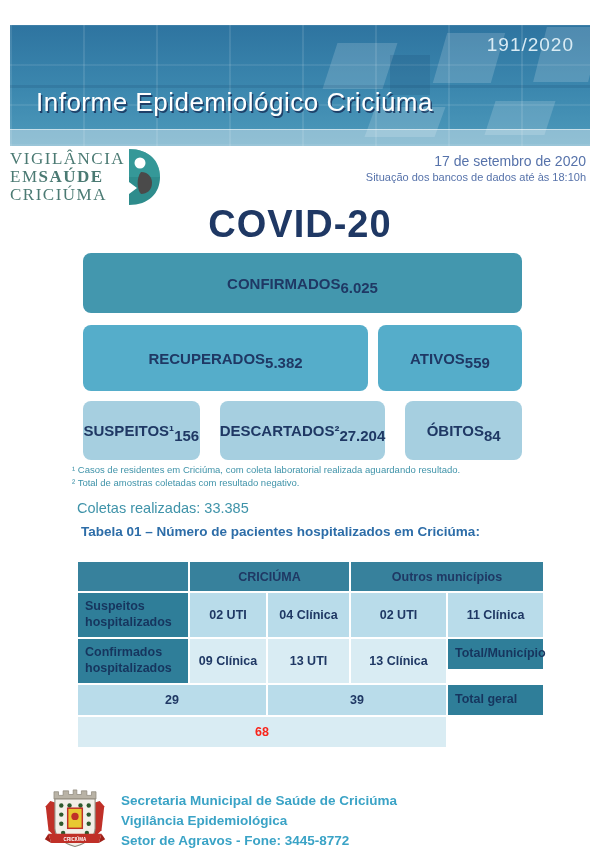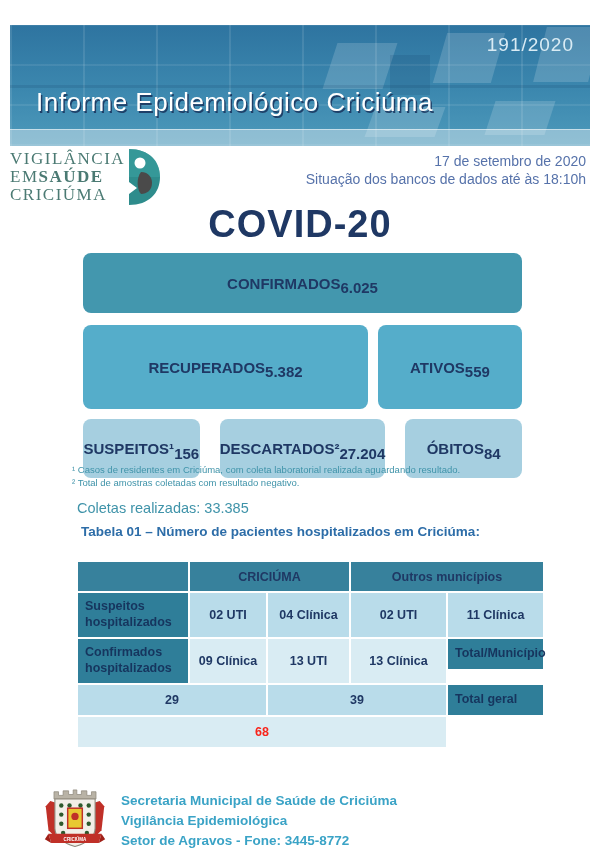--- a/index.html
+++ b/index.html
@@ -41,42 +41,42 @@
   .subheader { position:absolute; left:0; top:148px; width:600px; height:72px; }
   .logo { position:absolute; left:10px; top:0; display:flex; align-items:center; }
   .logo-text {
     font-family:"Liberation Serif", serif; color:#4b7a73;
     font-size:17px; line-height:1.05; letter-spacing:1.5px;
   }
   .logo-text .bold { font-weight:bold; }
   .logo-mark { margin-left:2px; }
   .meta { position:absolute; right:14px; top:5px; text-align:right; color:#5672aa; }
   .meta-date { font-size:14px; }
-  .meta-status { font-size:14px; margin-top:2px; }
+  .meta-status { font-size:11px; margin-top:2px; }
 
   
   .covid-title {
     position:absolute; left:0; top:203px; width:100%;
     text-align:center; font-size:38px; font-weight:bold;
     color:#1f3864; letter-spacing:1px;
   }
 
   
   .cards { position:absolute; left:83px; top:253px; width:439px; }
   .card {
     border-radius:8px; display:flex; flex-direction:row;
     align-items:center; justify-content:center;
     color:#1f3864; font-weight:bold;
   }
   .card .lbl { font-size:15px; }
   .card .val { font-size:15px; margin-top:9px; }
   .card-row { display:flex; gap:10px; }
   .card.confirmados { height:60px; background:#4397ae; }
   .row2 { margin-top:12px; }
-  .row2 .card { height:84px; background:#55adca; }
+  .row2 .card { height:66px; background:#55adca; }
   .card.recuperados { flex:0 0 285px; }
   .card.ativos { flex:1; }
   .row3 { margin-top:10px; gap:20px;align-items:center; }
   .row3 .card { height:59px; background:#a6cfe0; flex:1; }
 
   
   .footnotes { position:absolute; left:72px; top:463px; width:470px;
     font-size:9.5px; color:#3f93a9; line-height:1.4; }
 
   .coletas { position:absolute; left:77px; top:500px;

